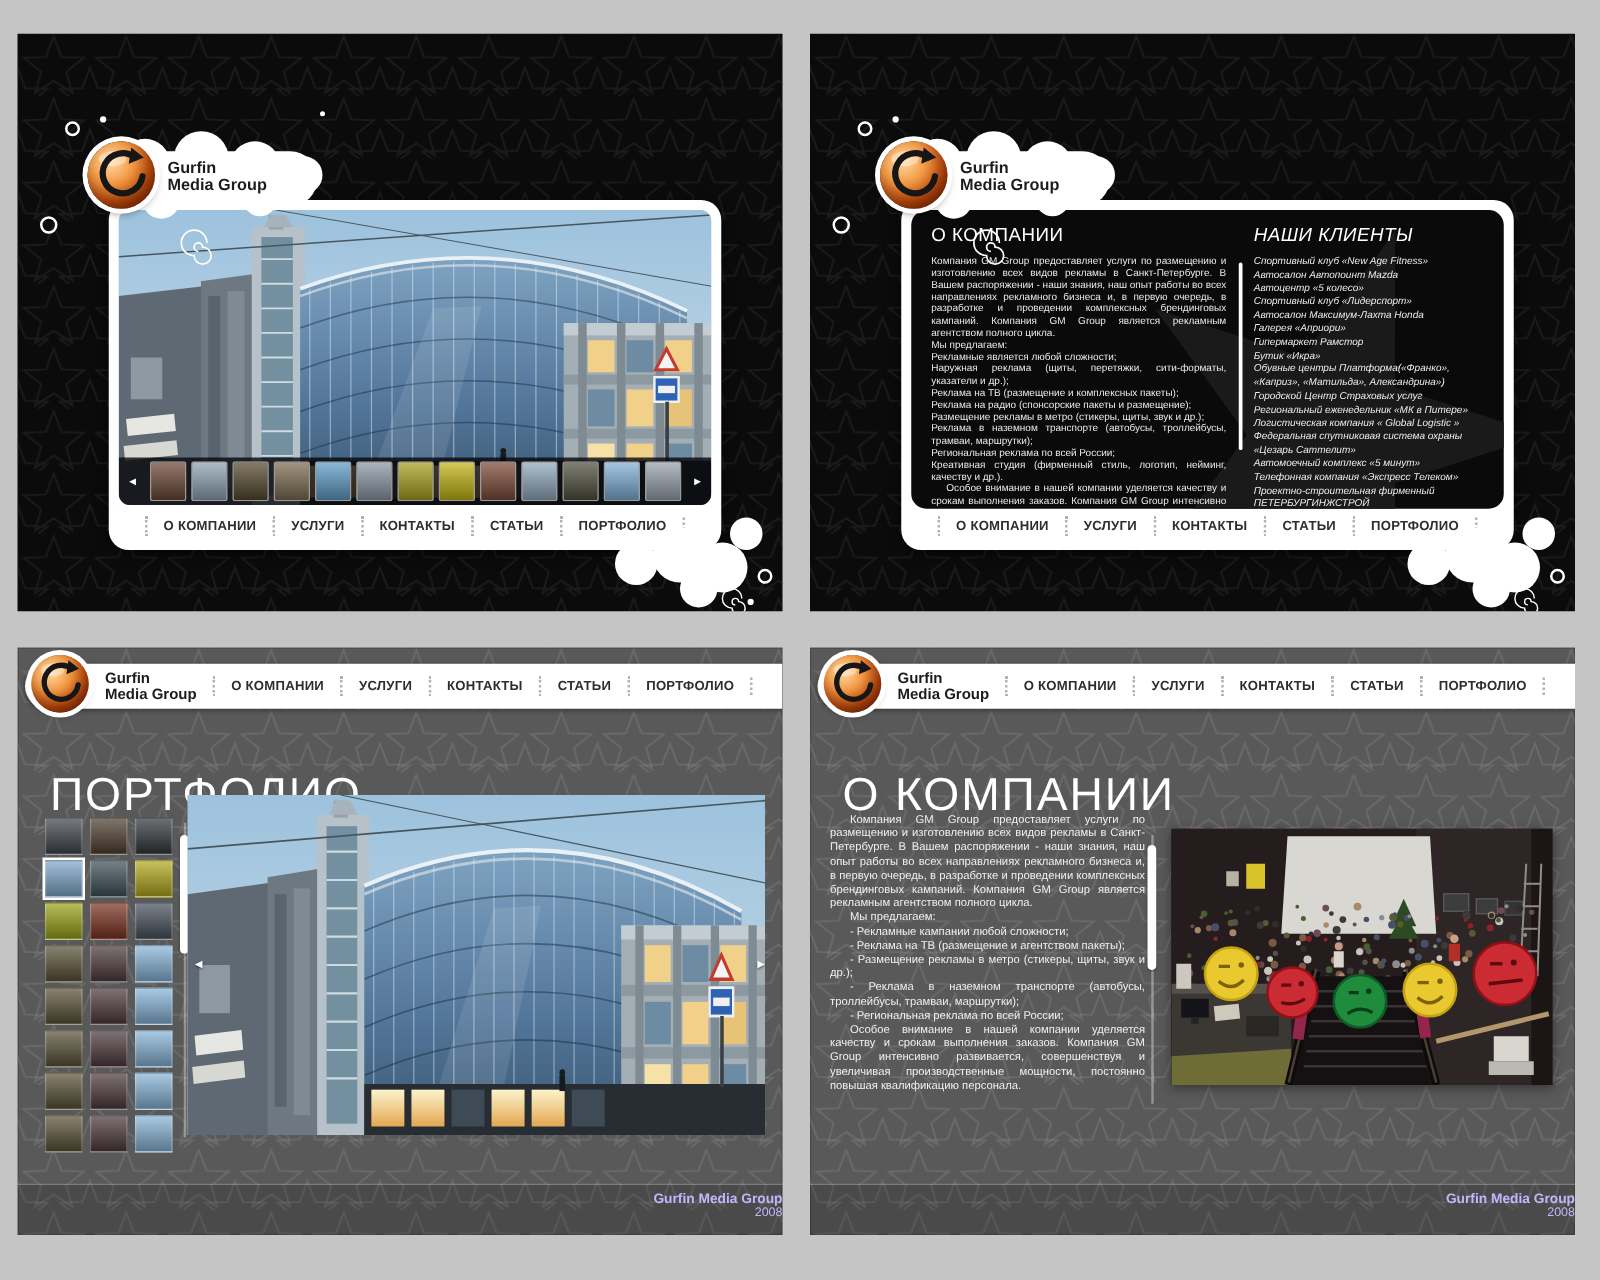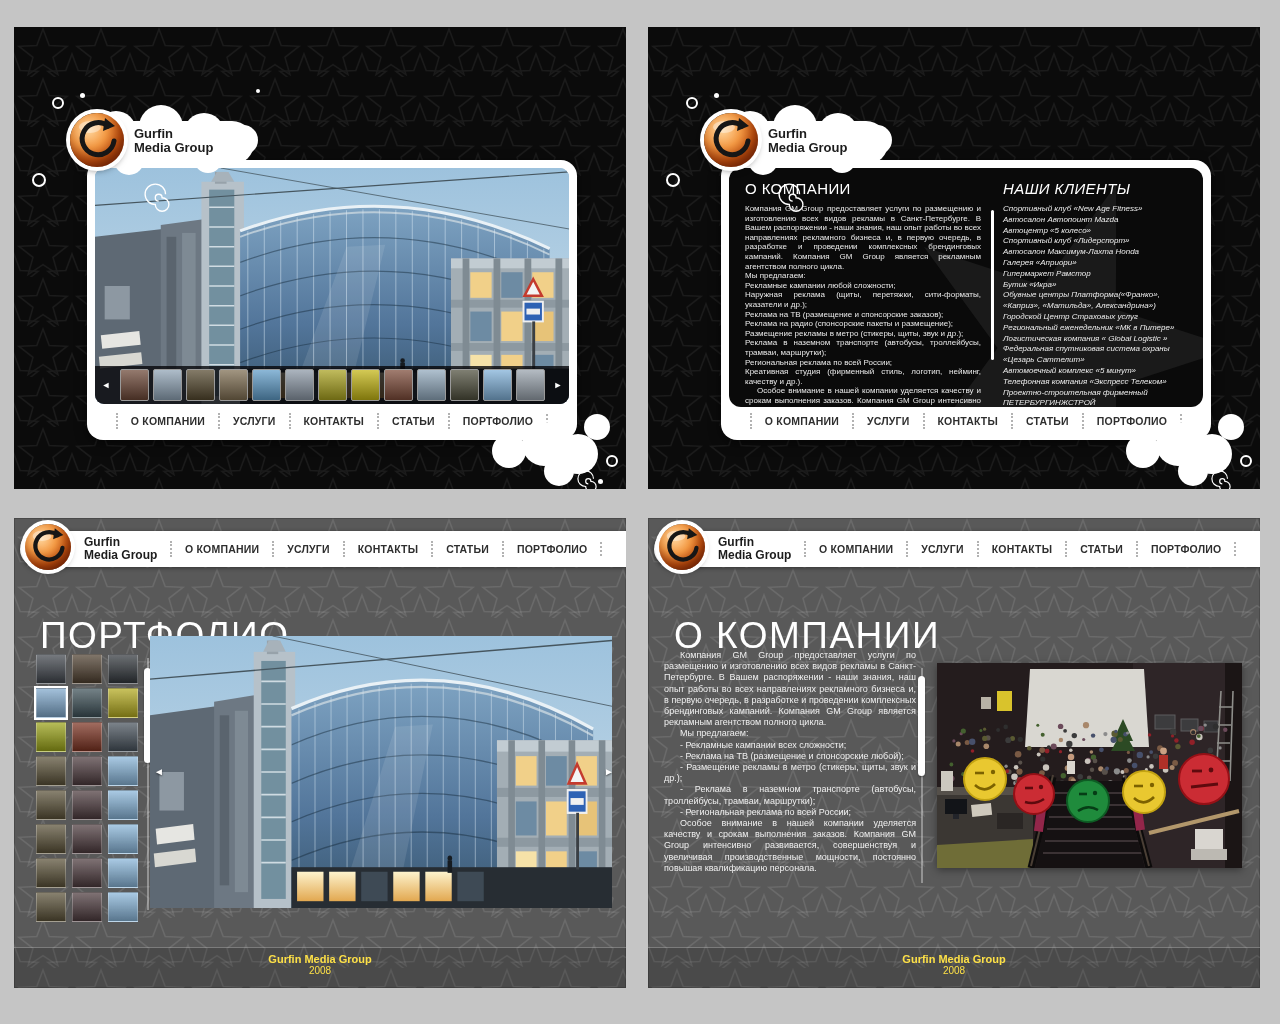--- a/index.html
+++ b/index.html
@@ -83,21 +83,21 @@
 
   
   .txtcol{position:absolute;left:16px;top:132px;width:252px;}
   .p-light{font-size:9px;line-height:11.2px;color:#f0f0f0;text-align:justify;}
   .indent{text-indent:16px;}
   .crowdimg{position:absolute;left:289px;top:145px;width:305px;height:205px;overflow:hidden;
             background:#241c1d;box-shadow:0 2px 8px rgba(0,0,0,.4);}
 
   
   .pfooter{position:absolute;left:0;right:0;bottom:0;height:40px;background:rgba(0,0,0,.16);
-           border-top:1px solid rgba(255,255,255,.28);text-align:center;color:#fde047;}
+           border-top:1px solid rgba(255,255,255,.28);text-align:right;color:#c4b5fd;}
   .pfooter .l1{font-size:11px;font-weight:bold;margin-top:5px;}
   .pfooter .l2{font-size:10px;}
 
   
   .ringdot{position:absolute;border:2px solid #fff;border-radius:50%;}
   .dot{position:absolute;background:#fff;border-radius:50%;}
   .blob-br{position:absolute;left:478px;top:385px;width:130px;height:80px;}
   .swirl{position:absolute;}
 </style>
 </head>
@@ -310,23 +310,23 @@
         <svg class="wm" viewBox="-220 -220 440 440">
           <g transform="rotate(18)">
             <path d="M0,-210 L47,-64.7 L199.7,-64.9 L76.1,24.7 L123.4,169.9 L0,80 L-123.4,169.9 L-76.1,24.7 L-199.7,-64.9 L-47,-64.7 Z" fill="#1a1a1a"></path>
           </g>
         </svg>
         <div class="col-left">
           <h2 class="box-h">О КОМПАНИИ</h2>
           <div class="small-text">Компания GM Group предоставляет услуги по размещению и изготовлению всех видов рекламы в Санкт-Петербурге. В Вашем распоряжении - наши знания, наш опыт работы во всех направлениях рекламного бизнеса и, в первую очередь, в разработке и проведении комплексных брендинговых кампаний. Компания GM Group является рекламным агентством полного цикла.</div>
           <div class="small-text">Мы предлагаем:</div>
           <div>
-              <div class="small-text">Рекламные кампании любой сложности;</div>
+              <div class="small-text">Рекламные является любой сложности;</div>
               <div class="small-text">Наружная реклама (щиты, перетяжки, сити-форматы, указатели и др.);</div>
-              <div class="small-text">Реклама на ТВ (размещение и спонсорские заказов);</div>
+              <div class="small-text">Реклама на ТВ (размещение и комплексных пакеты);</div>
               <div class="small-text">Реклама на радио (спонсорские пакеты и размещение);</div>
               <div class="small-text">Размещение рекламы в метро (стикеры, щиты, звук и др.);</div>
               <div class="small-text">Реклама в наземном транспорте (автобусы, троллейбусы, трамваи, маршрутки);</div>
               <div class="small-text">Региональная реклама по всей России;</div>
               <div class="small-text">Креативная студия (фирменный стиль, логотип, нейминг, качеству и др.).</div>
             </div>
           <div class="small-text" style="text-indent:12px;">Особое внимание в нашей компании уделяется качеству и срокам выполнения заказов. Компания GM Group интенсивно развивается, совершенствуя и увеличивая производственные</div>
         </div>
         <div class="divider"></div>
         <div class="col-right">
@@ -612,22 +612,22 @@
         <span class="nav-sep"></span>
       </nav>
     </header>
 
     <h1 class="big-h">О КОМПАНИИ</h1>
 
     <div class="txtcol">
       <div class="p-light indent">Компания GM Group предоставляет услуги по размещению и изготовлению всех видов рекламы в Санкт-Петербурге. В Вашем распоряжении - наши знания, наш опыт работы во всех направлениях рекламного бизнеса и, в первую очередь, в разработке и проведении комплексных брендинговых кампаний. Компания GM Group является рекламным агентством полного цикла.</div>
       <div class="p-light indent">Мы предлагаем:</div>
       <div>
-          <div class="p-light indent">- Рекламные кампании всех сложности;</div>
-          <div class="p-light indent">- Реклама на ТВ (размещение и спонсорские любой);</div>
+          <div class="p-light indent">- Рекламные кампании любой сложности;</div>
+          <div class="p-light indent">- Реклама на ТВ (размещение и агентством пакеты);</div>
           <div class="p-light indent">- Размещение рекламы в метро (стикеры, щиты, звук и др.);</div>
           <div class="p-light indent">- Реклама в наземном транспорте (автобусы, троллейбусы, трамваи, маршрутки);</div>
           <div class="p-light indent">- Региональная реклама по всей России;</div>
         </div>
       <div class="p-light indent">Особое внимание в нашей компании уделяется качеству и срокам выполнения заказов. Компания GM Group интенсивно развивается, совершенствуя и увеличивая производственные мощности, постоянно повышая квалификацию персонала.</div>
     </div>
 
     <span class="vtrack" style="left:273px;top:150px;height:215px;"></span>
     <span class="vthumb" style="left:270px;top:158px;height:100px;"></span>
 

